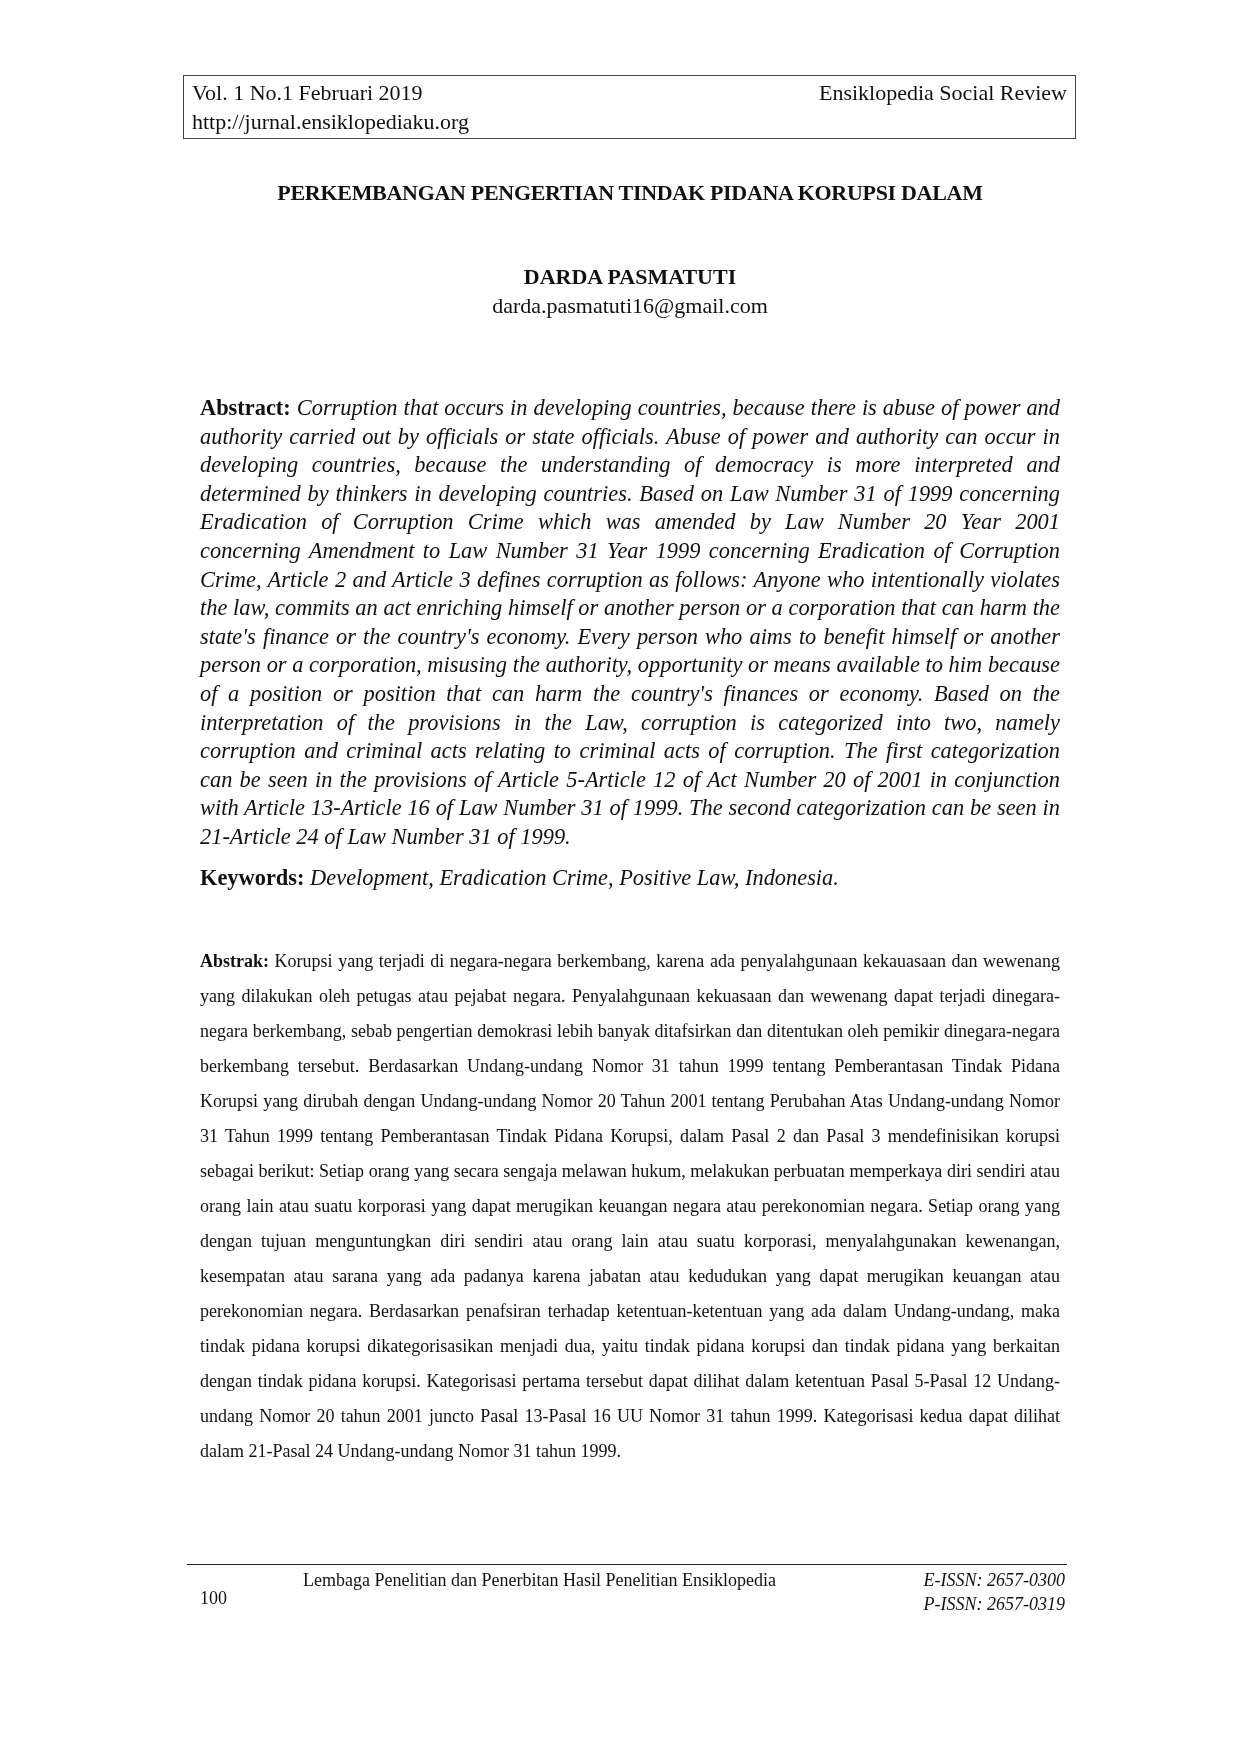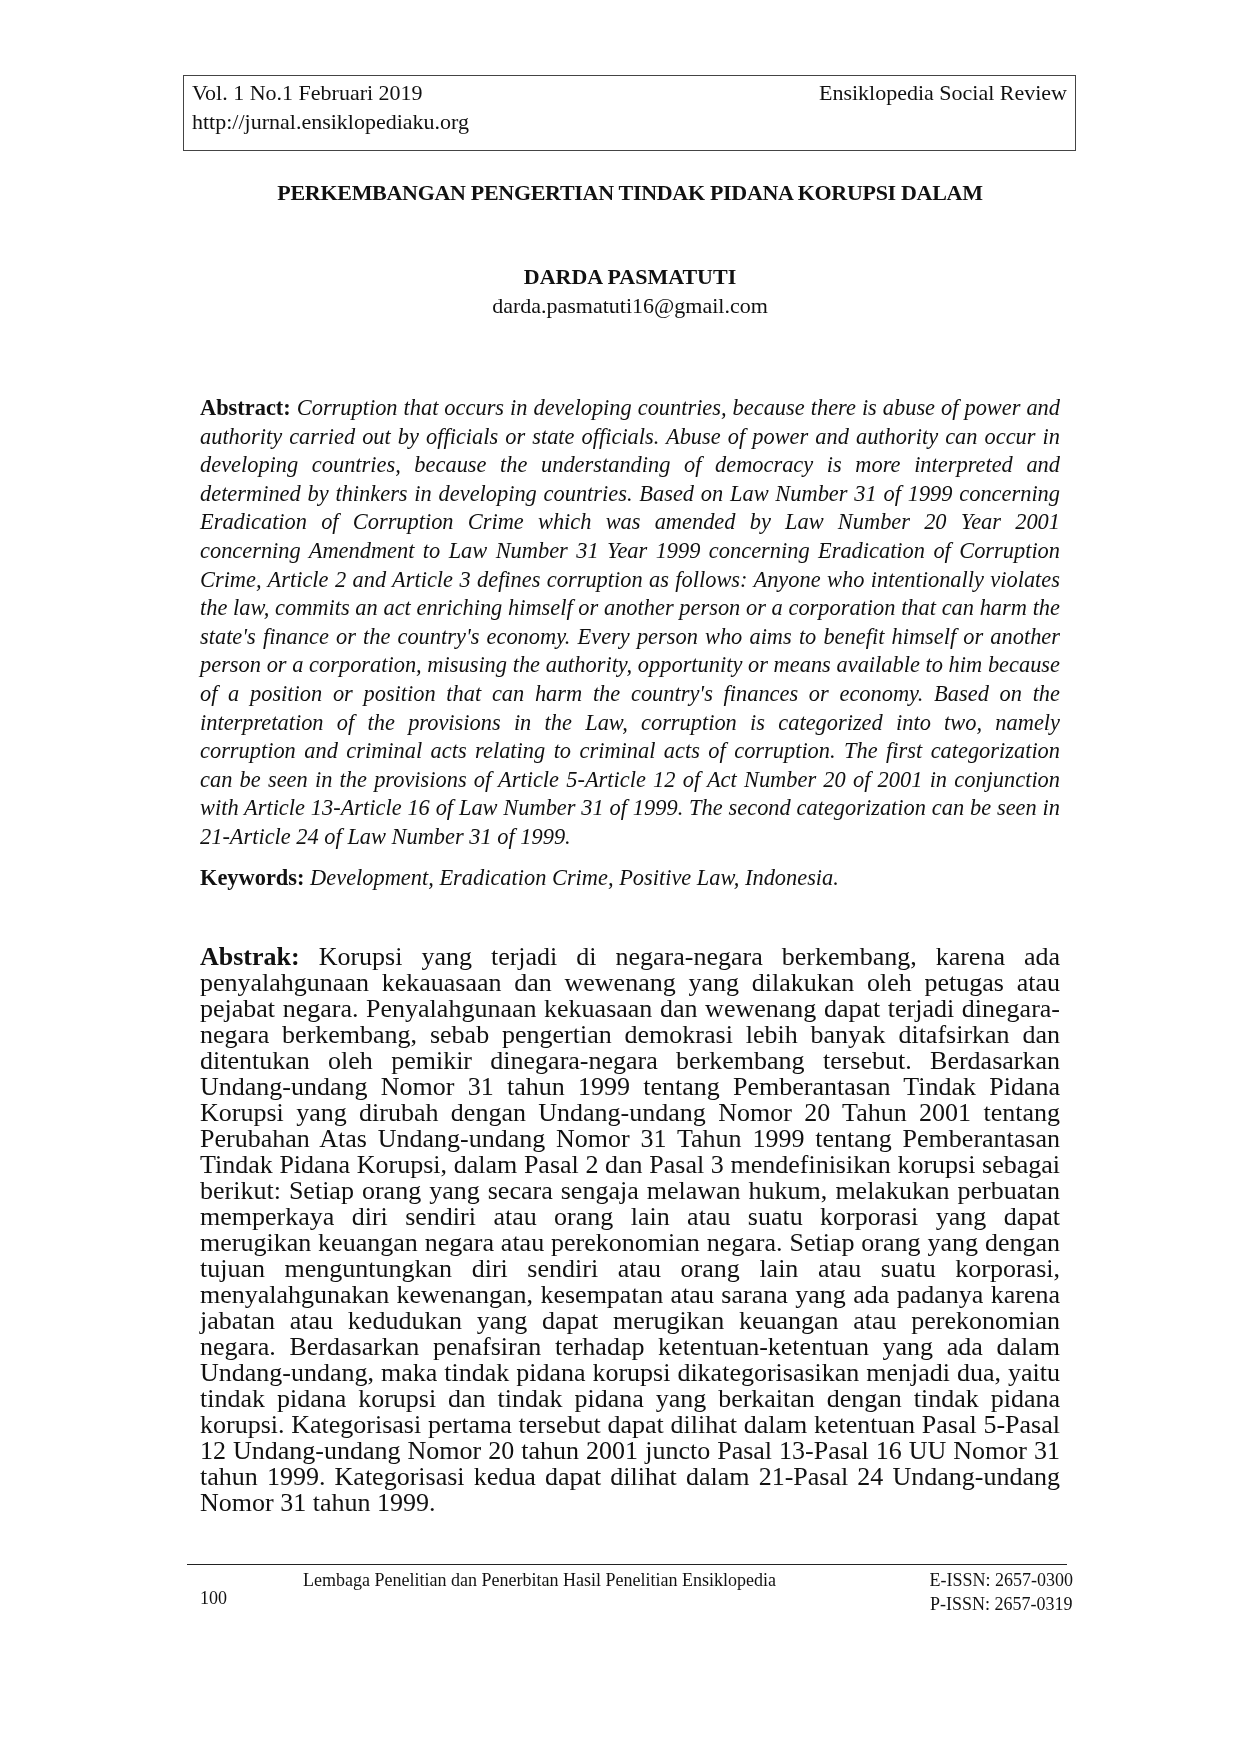--- a/index.html
+++ b/index.html
@@ -1,55 +1,55 @@
 <!DOCTYPE html>
 <html><head>
 <meta charset="utf-8">
 <style>
   html, body { margin: 0; padding: 0; background: #ffffff; }
   body {
     width: 1240px; height: 1754px; position: relative; overflow: hidden;
     font-family: "Liberation Serif", "DejaVu Serif", serif; color: #111;
   }
   .header-box {
-    position: absolute; left: 183px; top: 75px; width: 893px; height: 76px;
+    position: absolute; left: 183px; top: 75px; width: 893px; height: 64px;
     border: 1.5px solid #444; box-sizing: border-box; padding: 2px 8px 0 8px;
     font-size: 22px; line-height: 29px;
   }
   .header-row { display: flex; justify-content: space-between; }
   .title {
     position: absolute; left: 180px; top: 178px; width: 900px; text-align: center;
     font-weight: bold; font-size: 22px; line-height: 29px; letter-spacing: -0.3px;
   }
   .author-block {
     position: absolute; left: 180px; top: 262px; width: 900px; text-align: center;
     font-size: 22px; line-height: 29px;
   }
   .author-name { font-weight: bold; }
   .abstract-en {
     position: absolute; left: 188px; top: 382px; width: 884px;
     font-size: 22.4px; line-height: 28.6px; text-align: justify; font-style: italic;
   }
   .abstract-en b, .abstract-id b { font-style: normal; font-weight: bold; }
   .abstract-id {
     position: absolute; left: 188px; top: 932px; width: 884px;
-    font-size: 26px; line-height: 26px; text-align: justify; font-family: Liberation Serif, serif;
+    font-size: 18px; line-height: 35px; text-align: justify; font-family: Liberation Serif, serif;
   }
   .p { margin: 12px; }
   .footer-rule {
     position: absolute; left: 187px; top: 1564px; width: 880px; height: 0;
     border-top: 1.5px solid #222;
   }
   .footer {
     position: absolute; left: 187px; top: 1568px; width: 890px;
     font-size: 18px; line-height: 24px;
   }
   .footer .page-num { position: absolute; left: 13px; top: 18px; }
   .footer .publisher { position: absolute; left: 116px; top: 0; }
-  .footer .issn { position: absolute; right: 4px; top: 0; text-align: center; }
+  .footer .issn { position: absolute; right: 12px; top: 0; text-align: center; font-style: italic; }
 </style>
 </head>
 <body>
 
 <div class="header-box">
   <div class="header-row">
     <span>Vol. 1 No.1 Februari 2019</span>
     <span>Ensiklopedia Social Review</span>
   </div>
   <div class="header-row">

